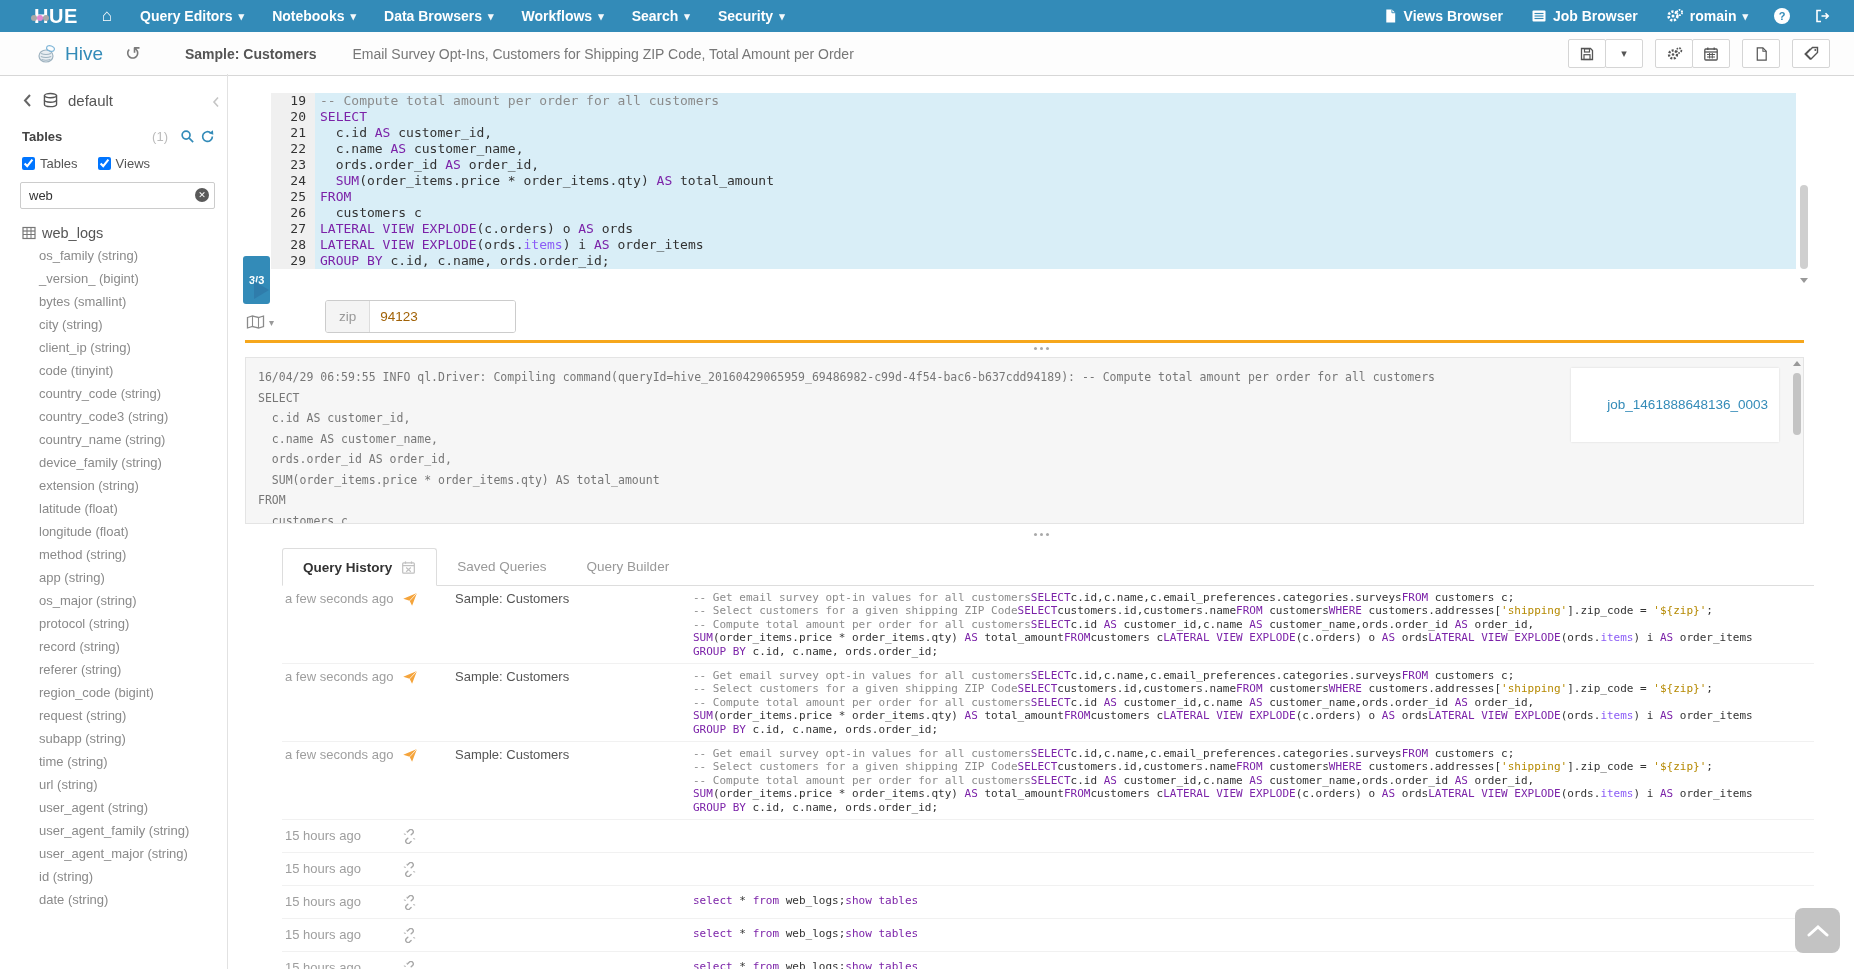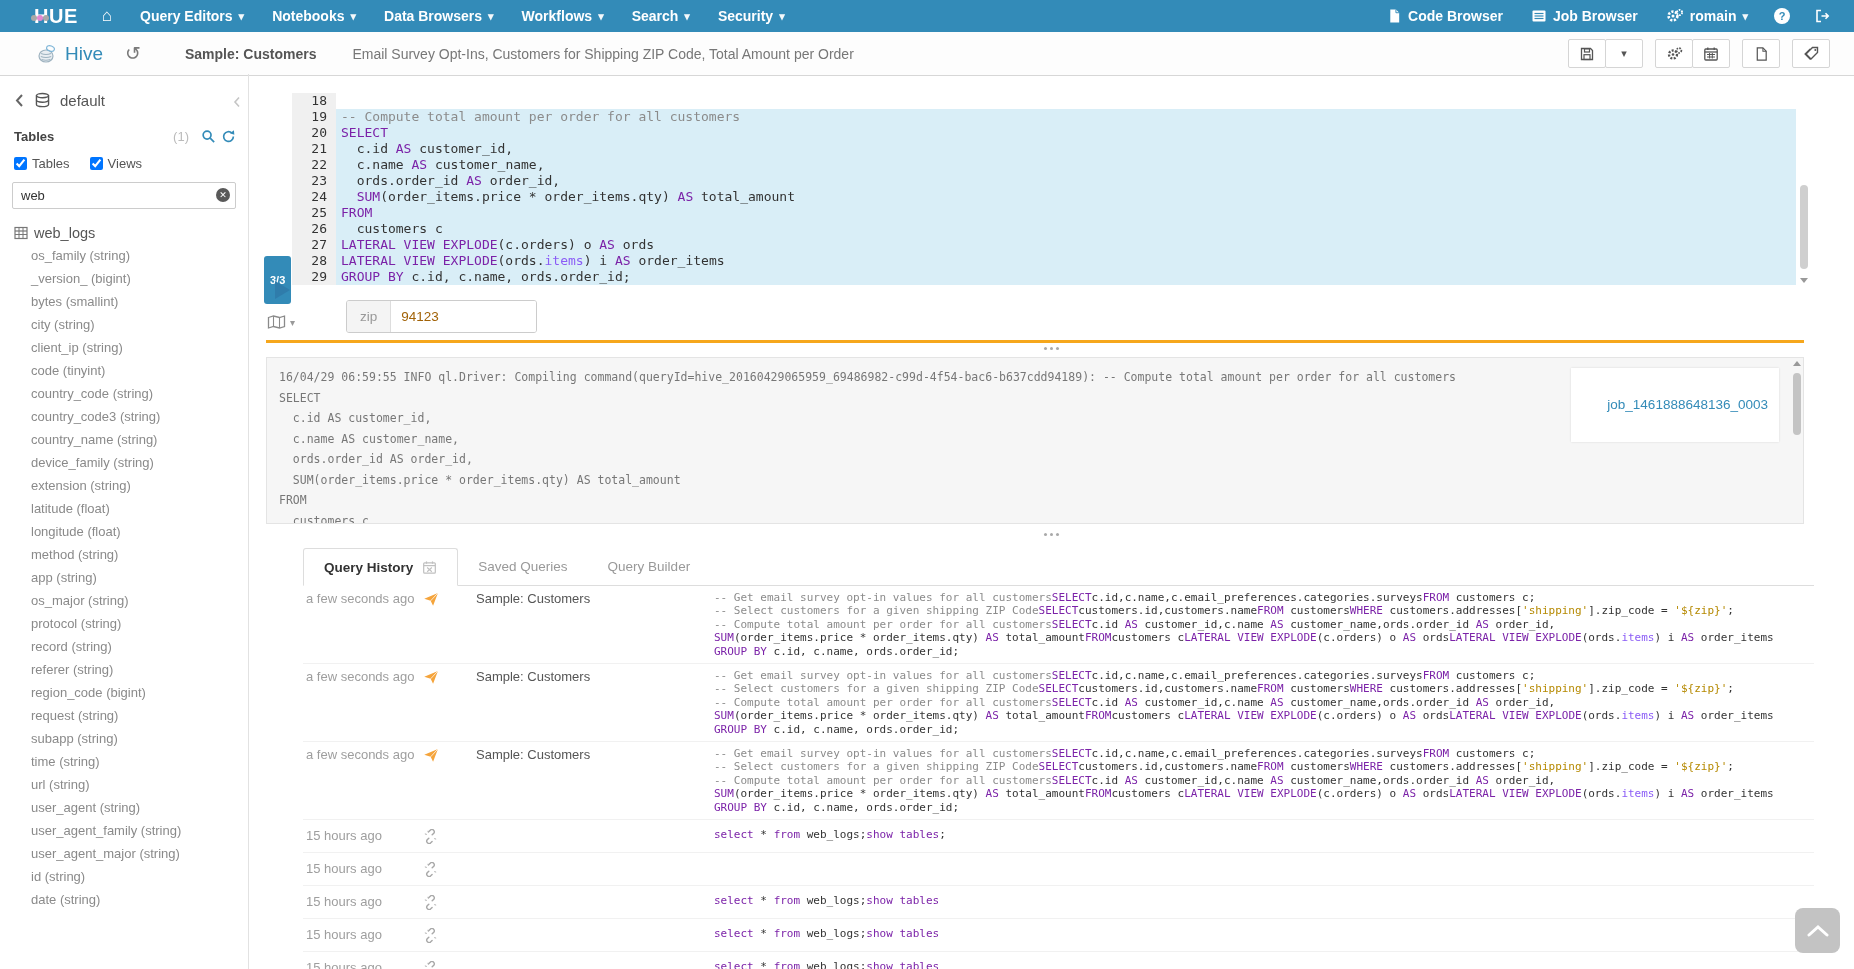--- a/index.html
+++ b/index.html
@@ -23,21 +23,21 @@
   .hist-glyph { color:#7a7a7a; font-size:19px; margin-left:22px; cursor:pointer; }
   .q-title { margin-left:44px; font-weight:bold; color:#555; font-size:14px; }
   .q-desc { margin-left:36px; color:#777; font-size:14px; }
   .tb-actions { margin-left:auto; margin-right:24px; display:flex; align-items:center; gap:12px; }
   .btn-group { display:flex; }
   .tbtn { height:29px; min-width:38px; background:#fff; border:1px solid #d5d5d5; border-radius:2px; display:flex; align-items:center; justify-content:center; color:#555; cursor:pointer; }
   .btn-group .tbtn + .tbtn { margin-left:-1px; }
 
   
   .layout { position:absolute; top:74px; bottom:0; left:0; right:0; display:flex; }
-  .sidebar { width:249px; border-right:1px solid #e2e2e2; position:relative; overflow:hidden; padding-top:16px; }
+  .sidebar { width:228px; border-right:1px solid #e2e2e2; position:relative; overflow:hidden; padding-top:16px;padding-left:8px; }
   .content { flex:1; position:relative; overflow:hidden; }
 
   
   .db-row { display:flex; align-items:center; gap:9px; padding:2px 14px 12px; color:#555; font-size:15px; }
   .collapse-arrow { position:absolute; right:7px; top:22px; }
   .tables-head { display:flex; align-items:center; padding:8px 12px 0 14px; font-weight:bold; font-size:13px; color:#444; }
   .tables-head .count { margin-left:auto; color:#bbb; font-weight:normal; margin-right:7px; }
   .tables-head .hicon { margin-left:5px; cursor:pointer; }
   .filters { display:flex; gap:20px; padding:12px 14px 2px; color:#555; font-size:13px; }
   .filters label { display:flex; align-items:center; gap:5px; }
@@ -131,21 +131,21 @@
     </div>
 
   <div class="nav-right">
     <div class="nav-item">
       <span>
           <svg width="15" height="16" viewBox="0 0 16 16">
             <path d="M3.5 1h6L13 4.5V15h-9.5z" fill="#fff"></path>
             <path d="M9.5 1v3.5H13" fill="none" stroke="#338bb8" stroke-width="1"></path>
           </svg>
         </span>
-      <span>Code Browser</span>
+      <span>Views Browser</span>
     </div>
     <div class="nav-item">
       <span>
           <svg width="16" height="16" viewBox="0 0 16 16">
             <rect x="1.5" y="2.5" width="13" height="11" rx="1" fill="#fff"></rect>
             <g stroke="#338bb8" stroke-width="1.2">
               <line x1="3.5" y1="5.5" x2="12.5" y2="5.5"></line>
               <line x1="3.5" y1="8" x2="12.5" y2="8"></line>
               <line x1="3.5" y1="10.5" x2="12.5" y2="10.5"></line>
             </g>
@@ -347,24 +347,20 @@
           <div class="col-item">user_agent_major (string)</div>
           <div class="col-item">id (string)</div>
           <div class="col-item">date (string)</div>
         </div>
     </div>
   </aside>
 
   <main class="content">
 
     <div class="editor" id="editor">
-        <div class="ed-line">
-          <div class="gut">18</div>
-          <div class="code"></div>
-        </div>
         <div class="ed-line sel">
           <div class="gut">19</div>
           <div class="code"><span class="sg-c">-- Compute total amount per order for all customers</span></div>
         </div>
         <div class="ed-line sel">
           <div class="gut">20</div>
           <div class="code"><span class="sg-k">SELECT</span></div>
         </div>
         <div class="ed-line sel">
           <div class="gut">21</div>
@@ -502,21 +498,20 @@
                   <path d="M9.8 6.2l1.7-1.7a2.5 2.5 0 0 0-3.5-3.5L6.3 2.7"></path>
                 </g>
                 <g stroke="#a8a8a8" stroke-width="1">
                   <line x1="2" y1="5.2" x2="4" y2="5.8"></line>
                   <line x1="5.2" y1="2" x2="5.8" y2="4"></line>
                   <line x1="12" y1="10.2" x2="14" y2="10.8"></line>
                 </g>
               </svg>
             </div>
             <div class="h-name"></div>
-            <div class="h-sql"><div><span class="sg-k">select</span><span class="sg-p"> * </span><span class="sg-k">from</span><span class="sg-p"> web_logs;</span><span class="sg-k">show tables</span><span class="sg-p">;</span></div></div>
           </div>
           <div class="h-row">
             <div class="h-time">15 hours ago</div>
             <div class="h-icon">
               <svg width="15" height="15" viewBox="0 0 16 16">
                 <g fill="none" stroke="#a8a8a8" stroke-width="1.5" stroke-linecap="round">
                   <path d="M6.2 9.8l-1.7 1.7a2.5 2.5 0 0 0 3.5 3.5l1.7-1.7"></path>
                   <path d="M9.8 6.2l1.7-1.7a2.5 2.5 0 0 0-3.5-3.5L6.3 2.7"></path>
                 </g>
                 <g stroke="#a8a8a8" stroke-width="1">

